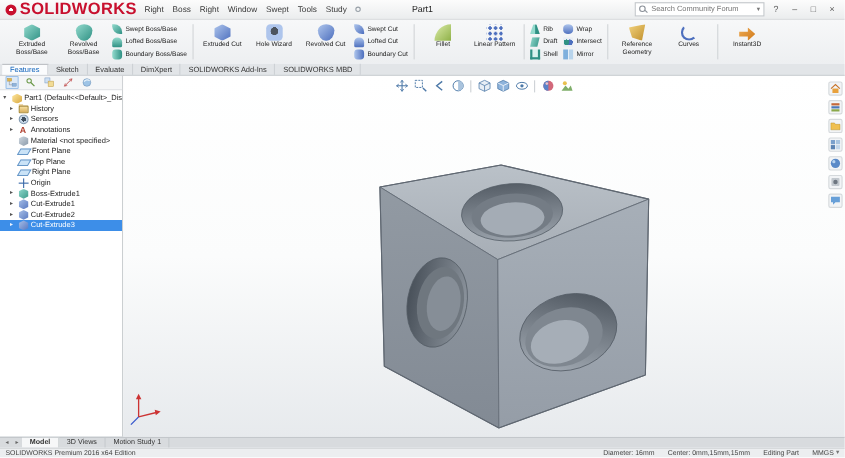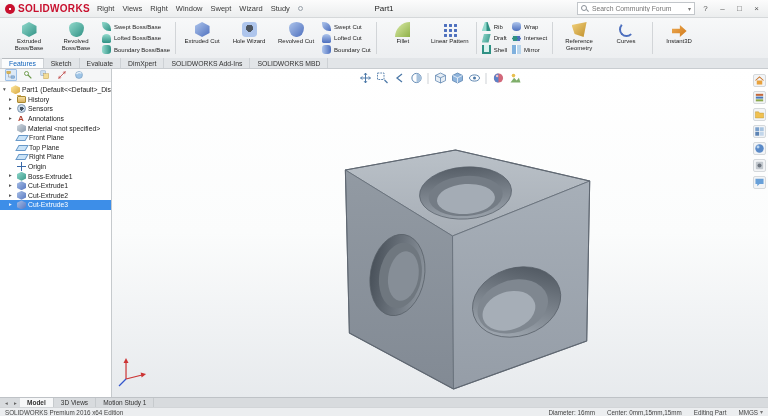--- a/index.html
+++ b/index.html
@@ -4,21 +4,21 @@
 <style>
 *{margin:0;padding:0;box-sizing:border-box;}
 html,body{width:768px;height:416px;overflow:hidden;}
 body{font-family:"Liberation Sans","DejaVu Sans",sans-serif;font-size:8px;color:#333;background:#fff;}
 .app{width:768px;height:416px;display:flex;flex-direction:column;position:relative;}
 
 
 .titlebar{height:18px;flex:none;background:linear-gradient(#fcfcfc,#ebedee);border-bottom:1px solid #d5d8da;display:flex;align-items:center;gap:7px;padding:0 5px;position:relative;}
 .brand{display:flex;align-items:center;gap:3px;flex:none;}
 .gear-icon{width:10px;height:10px;border-radius:50%;background:radial-gradient(circle,#fff 0 1.5px,#c8102e 1.5px);}
-.brand-text{color:#c8102e;font-weight:bold;font-size:10px;letter-spacing:.3px;}
+.brand-text{color:#c8102e;font-weight:bold;font-size:15px;letter-spacing:.3px;}
 .menus{display:flex;align-items:center;gap:8px;color:#3a3a3a;font-size:7.5px;}
 .pin-icon{width:5px;height:5px;border:1px solid #98a0a8;border-radius:50%;}
 .doc-title{position:absolute;left:50%;transform:translateX(-50%);font-size:8px;color:#222;}
 .tb-right{margin-left:auto;display:flex;align-items:flex-end;gap:4px;}
 .searchbox{display:flex;align-items:center;gap:3px;background:#fff;border:1px solid #c2c6ca;height:13px;width:118px;padding:0 3px;}
 .search-icon{width:8px;height:8px;position:relative;flex:none;}
 .search-icon::before{content:"";position:absolute;left:0;top:0;width:4px;height:4px;border:1px solid #8a9098;border-radius:50%;}
 .search-icon::after{content:"";position:absolute;left:4.5px;top:5px;width:3px;height:1px;background:#8a9098;transform:rotate(45deg);}
 .search-input{flex:1;border:none;outline:none;font-size:6.8px;color:#555;background:transparent;min-width:0;font-family:inherit;}
 .chev-icon{font-size:6px;color:#777;line-height:1;}
@@ -123,25 +123,25 @@
 
 <div class="app">
 
   <div class="titlebar">
     <div class="brand">
       <span class="gear-icon"></span>
       <span class="brand-text">SOLIDWORKS</span>
     </div>
     <div class="menus">
       <span class="menu-item">Right</span>
-      <span class="menu-item">Views</span>
+      <span class="menu-item">Boss</span>
       <span class="menu-item">Right</span>
       <span class="menu-item">Window</span>
       <span class="menu-item">Swept</span>
-      <span class="menu-item">Wizard</span>
+      <span class="menu-item">Tools</span>
       <span class="menu-item">Study</span>
       <span class="pin-icon"></span>
     </div>
     <span class="doc-title">Part1</span>
     <div class="tb-right">
       <div class="searchbox">
         <span class="search-icon"></span>
         <input class="search-input" placeholder="Search Community Forum" style="">
         <span class="chev-icon"></span>
       </div>

